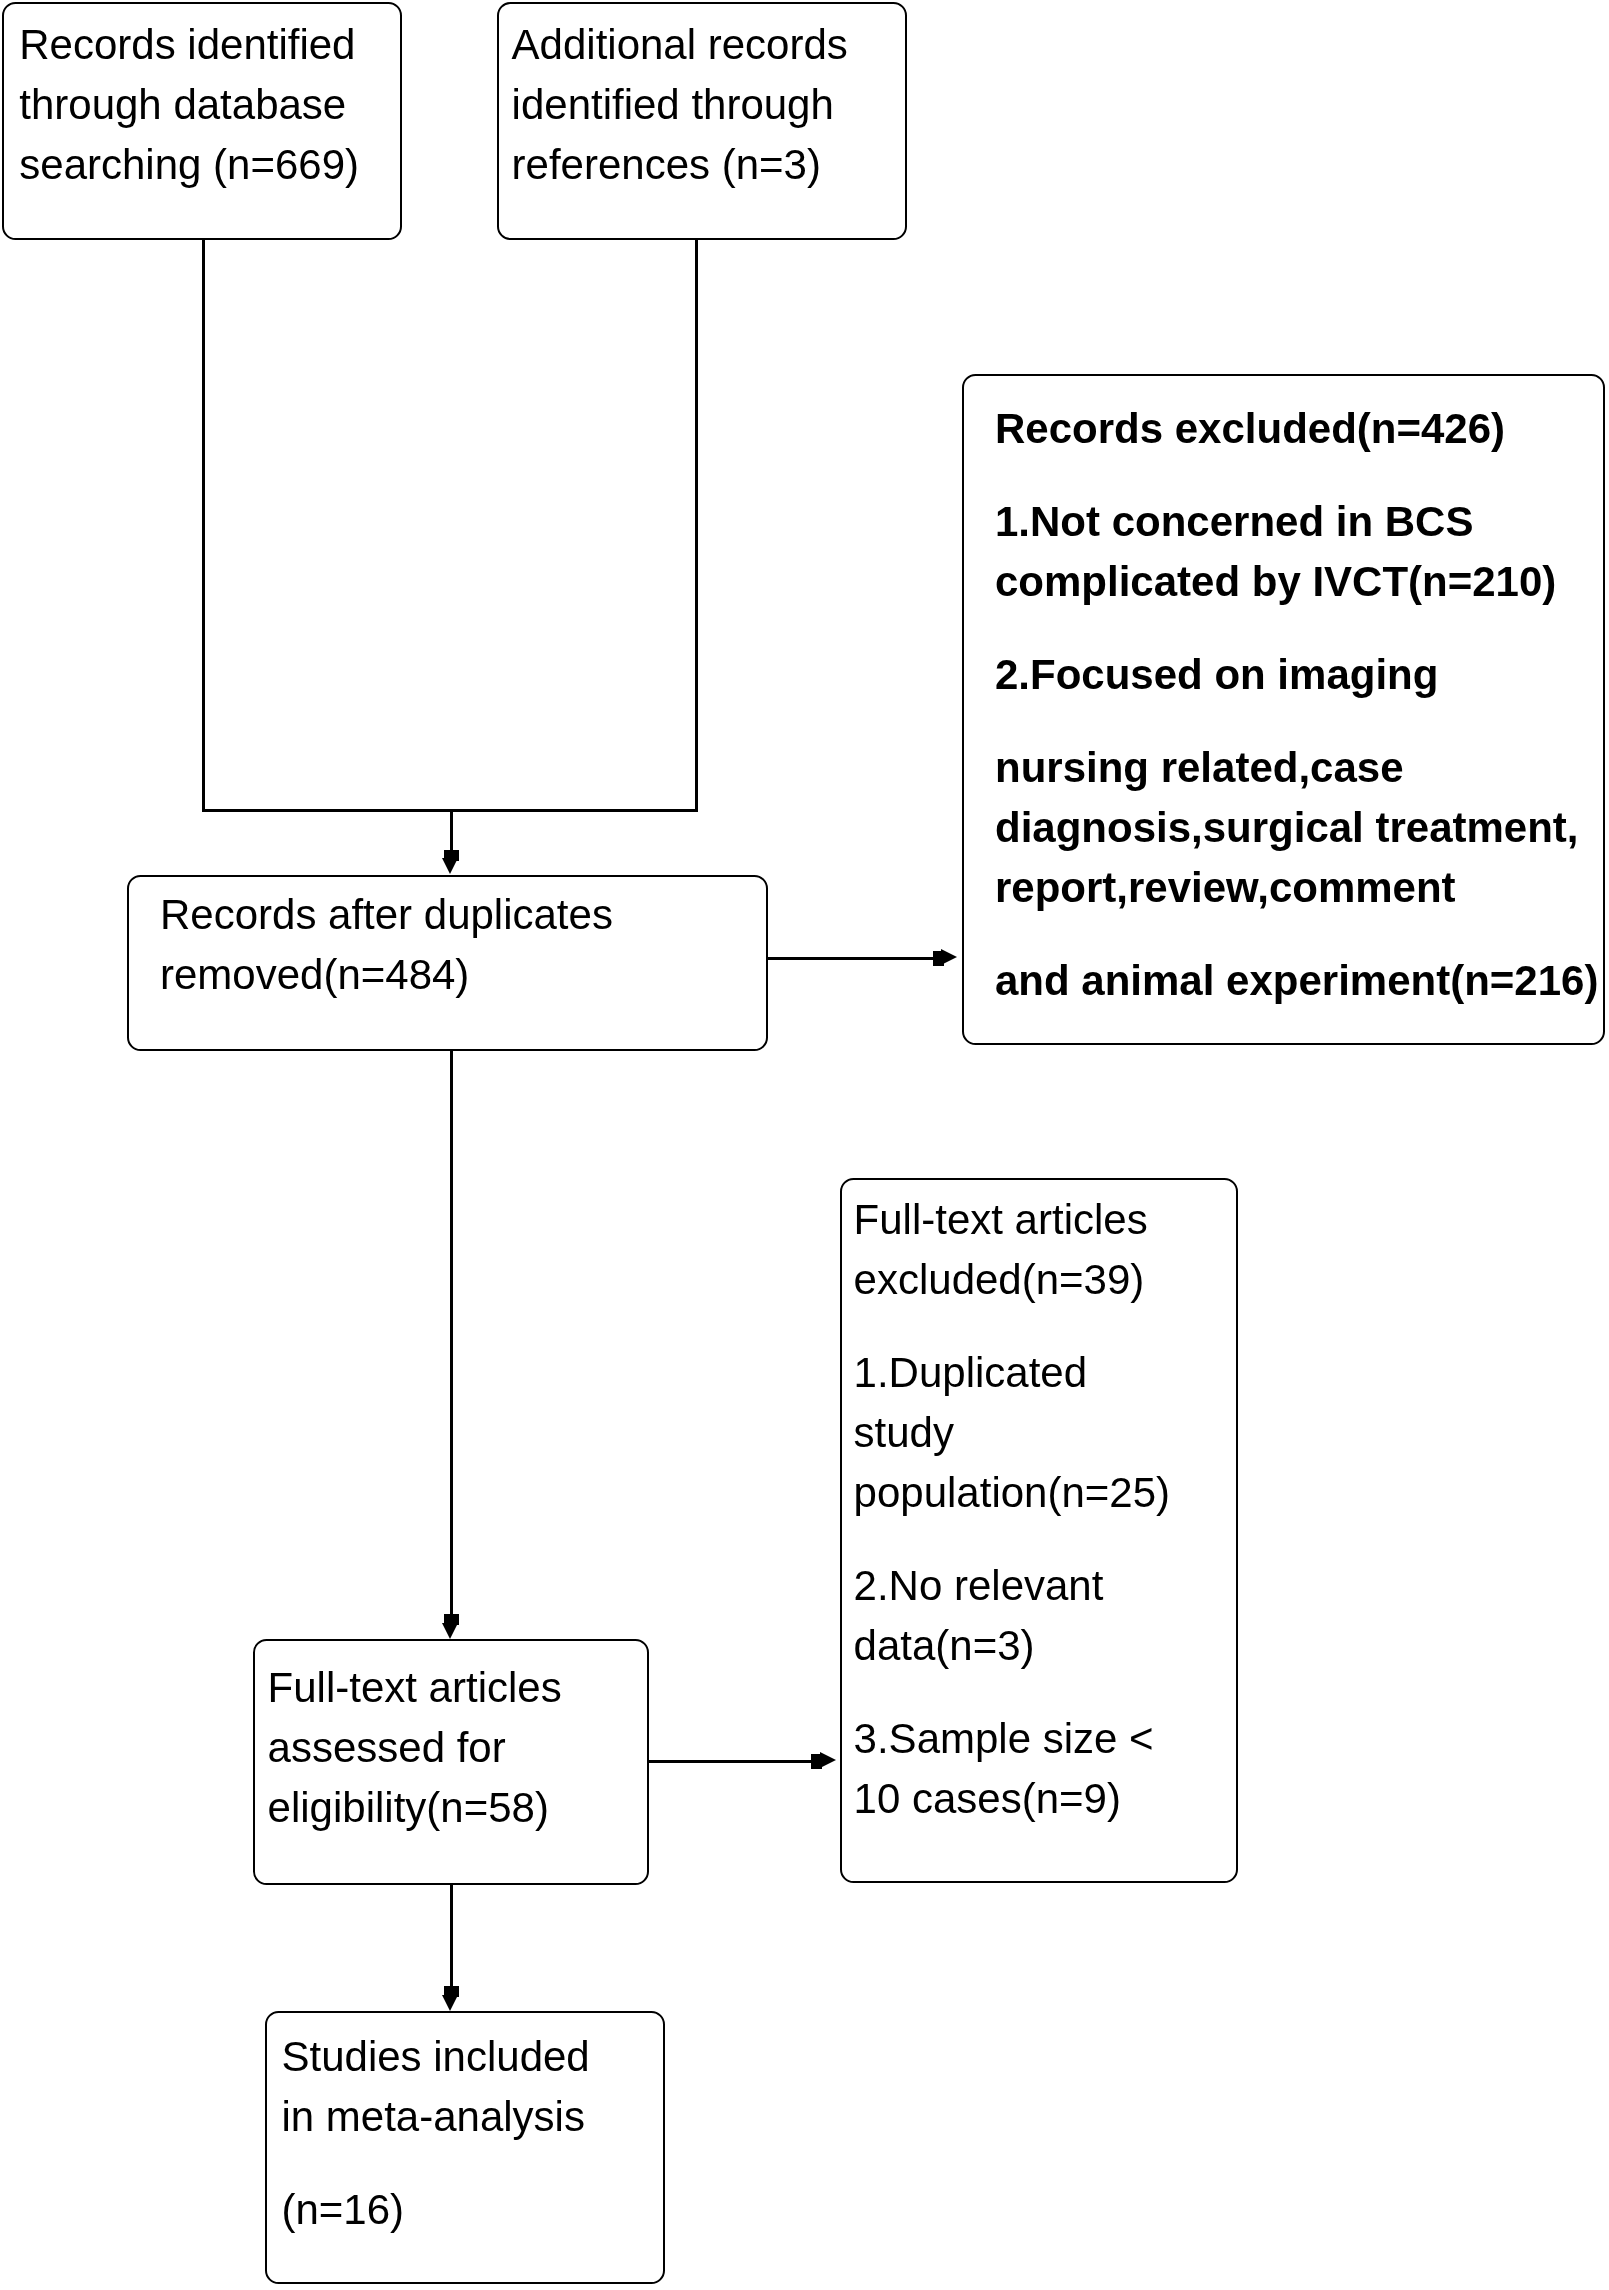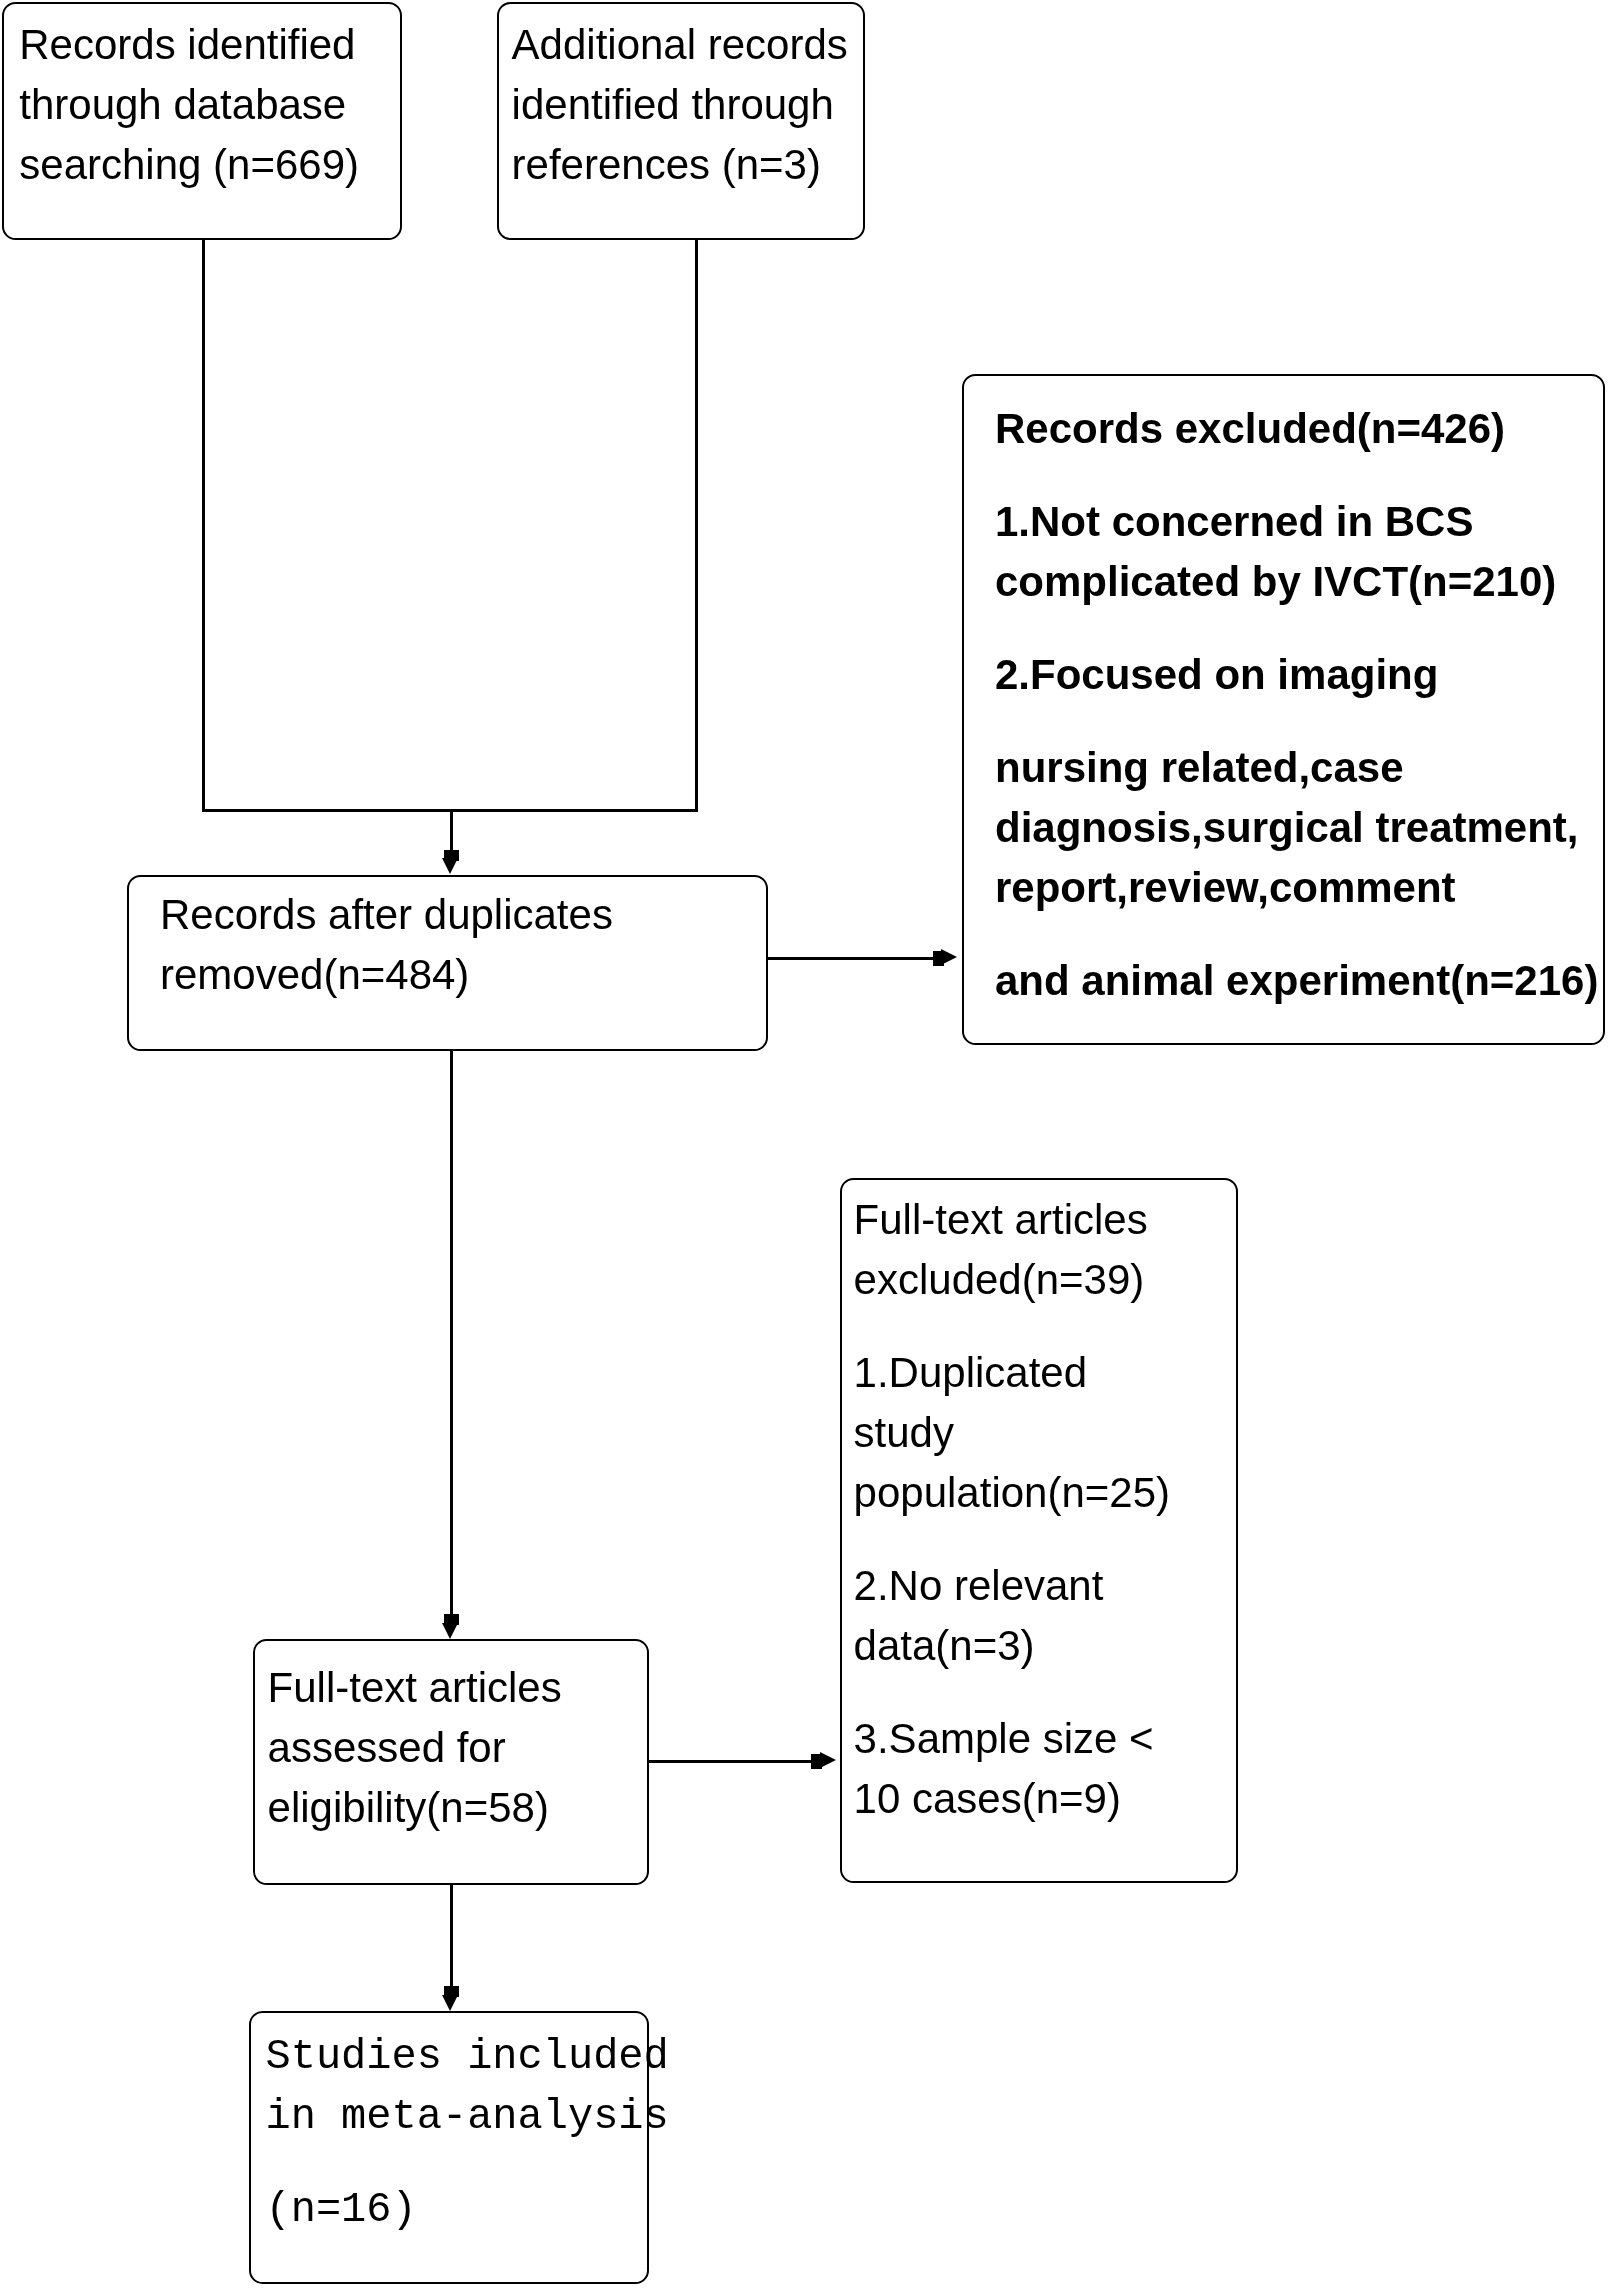--- a/index.html
+++ b/index.html
@@ -25,26 +25,26 @@
     background: #ffffff;
     font-size: 42px;
     line-height: 60px;
     color: #000000;
   }
   .node .tline { white-space: nowrap; }
   .node .gap { margin-top: 33px; }
 
   
   .box-db     { left: 1.9px;    top: 1.9px;    width: 400px; height: 238px; padding: 11.6px 7.7px 0 15.4px; }
-  .box-ref    { left: 497px;  top: 1.9px;    width: 368px; height: 238px; padding: 11.6px 7.7px 0 12.6px; }
+  .box-ref    { left: 497px;  top: 1.9px;    width: 410px; height: 238px; padding: 11.6px 7.7px 0 12.6px; }
   .box-dup    { left: 127px;  top: 875px;  width: 641px; height: 176px; padding: 7.7px 7.7px 0 31px; }
   .box-excl1  { left: 962px;  top: 374px;  width: 643px; height: 671px; padding: 23px 7.7px 0 31px; font-weight: bold; }
   .box-assess { left: 253px;  top: 1639px; width: 396px; height: 246px; padding: 17.4px 7.7px 0 12.6px; }
   .box-excl2  { left: 840px;  top: 1178px; width: 398px; height: 705px; padding: 9.7px 7.7px 0 11.6px; }
-  .box-incl   { left: 249px;  top: 2011px; width: 400px; height: 273px; padding: 13.5px 7.7px 0 14.5px; font-family: Liberation Mono, monospace; }
+  .box-incl   { left: 265px;  top: 2011px; width: 400px; height: 273px; padding: 13.5px 7.7px 0 14.5px; }
 
   
   .cline {
     position: absolute;
     background: #000000;
   }
   .v-left   { left: 202px; top: 238px;  width: 2.9px;   height: 574px; }
   .v-right  { left: 695px; top: 238px;  width: 2.9px;   height: 574px; }
   .h-join   { left: 202px; top: 809px;  width: 496px; height: 2.9px; }
   .a1-stem  { left: 450px; top: 809px;  width: 2.9px;   height: 44px; }

